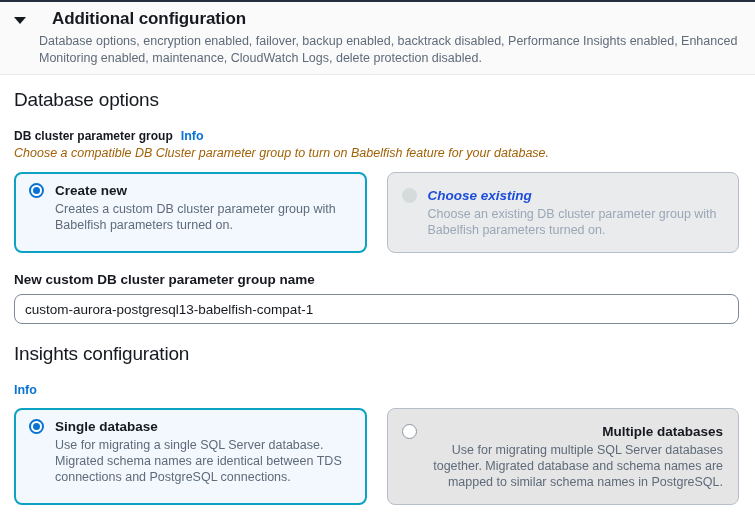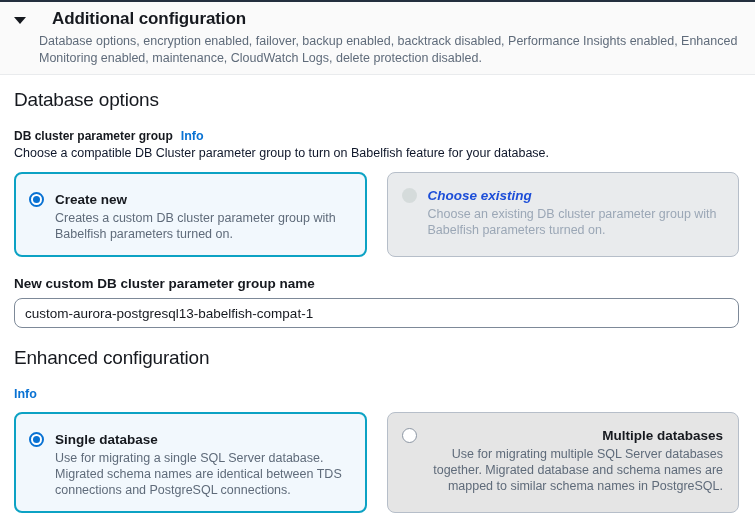--- a/index.html
+++ b/index.html
@@ -88,35 +88,36 @@
   }
   .info-link {
     font-size: 12.5px;
     font-weight: bold;
     color: #0972d3;
     text-decoration: none;
     cursor: pointer;
   }
   .field-desc {
     font-size: 12.5px;
-    color: #0f172a;
+    color: #a16207;
     margin-top: 2px;
     line-height: 16px;
+    font-style: italic;
   }
 
   
   .card-row {
     display: flex;
     gap: 20px;
     margin-top: 11px;
   }
   .card {
     flex: 1 1 0;
     border-radius: 8px;
-    padding: 16px 14px 13px 13px;
+    padding: 7px 14px 13px 13px;
     display: flex;
     align-items: flex-start;
     gap: 11px;
     cursor: pointer;
   }
   .card.selected {
     background: #f2f8fd;
     border: 2px solid #0ca2c4;
   }
   .card.unselected {
@@ -240,21 +241,21 @@
           <span class="card-title dis">Choose existing</span>
           <span class="card-desc dis" style="display:block">Choose an existing DB cluster parameter group with Babelfish parameters turned on.</span>
         </span>
       </div>
 
     </div>
 
     <div class="input-label">New custom DB cluster parameter group name</div>
     <input class="text-input" type="text" value="custom-aurora-postgresql13-babelfish-compat-1" style="">
 
-    <h2 class="section-title">Enhanced configuration</h2>
+    <h2 class="section-title">Insights configuration</h2>
 
     <div class="field-label-row">
       <a class="info-link">Info</a>
     </div>
 
     <div class="card-row">
 
       <div class="card selected">
         <span class="radio on"></span>
         <span class="card-text">

